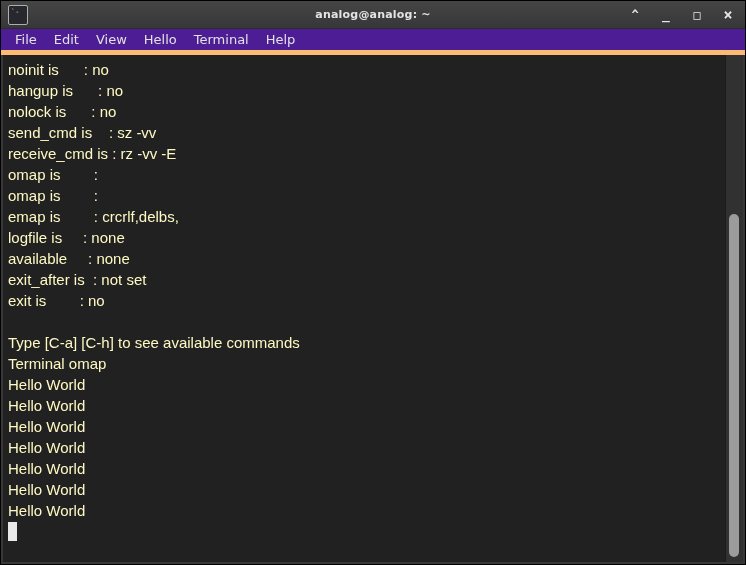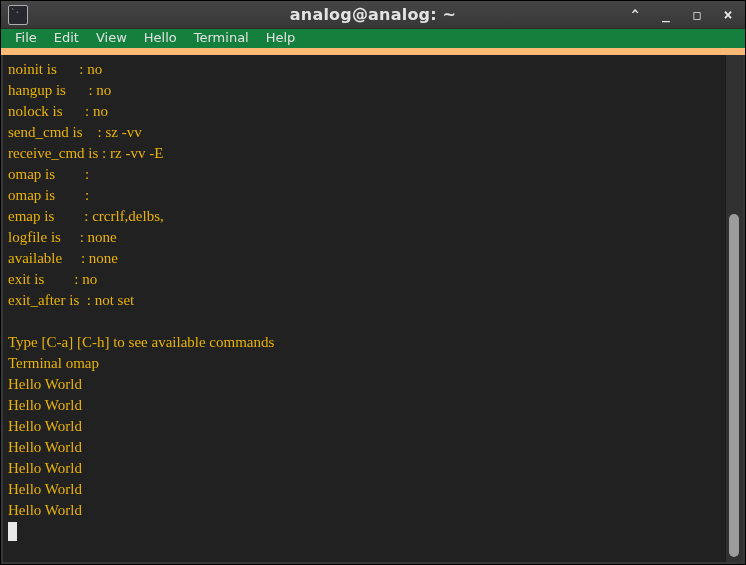--- a/index.html
+++ b/index.html
@@ -30,66 +30,66 @@
     border: 1px solid #aeaeae;
     border-radius: 2px;
     color: #cfcfcf;
     font-family: "DejaVu Sans Mono", monospace;
     font-size: 7px; line-height: 8px;
     padding: 2px 0 0 2px;
   }
   .title-text {
     position: absolute; left: 0; right: 0; top: 0; bottom: 0;
     display: flex; align-items: center; justify-content: center;
-    color: #e3e3e3; font-size: 16px; font-weight: bold;
+    color: #e3e3e3; font-size: 11px; font-weight: bold;
     letter-spacing: 0.2px;
   }
   .win-controls {
     position: absolute; right: 10px; top: 0; height: 28px;
     display: flex; align-items: center; gap: 17px;
     color: #e6e6e6;
   }
   .win-btn {
     width: 14px; text-align: center; cursor: default;
     font-weight: bold; font-size: 13px; line-height: 28px;
     font-family: "DejaVu Sans Mono", monospace;
   }
   .win-btn.shade   { font-size: 12px; }
   .win-btn.minimize{ font-size: 13px; }
   .win-btn.maximize{ font-size: 12px; }
   .win-btn.close   { font-size: 15px; }
   
   .menubar {
     height: 26px; flex: 0 0 26px;
-    background: #15803d;
+    background: #4c1d95;
     display: flex; align-items: flex-end;
     padding-left: 6px;
-    border-bottom: 7px solid #fdba74;
+    border-bottom: 5px solid #fdba74;
   }
   .menu-item {
     color: #e2e2e2; font-size: 13px;
     padding: 3px 8px; margin-right: 1px;
     cursor: default;
   }
   
   .content {
     flex: 1 1 auto;
     display: flex; flex-direction: row;
     padding: 0 2px 2px 2px;
     background: #383838;
     min-height: 0;
   }
   .terminal {
     flex: 1 1 auto;
     background: #212121;
     padding: 4px 4px 0 5px;
     overflow: hidden;
-    font-family: Liberation Serif, serif;
+    font-family: Liberation Sans, sans-serif;
     font-size: 15px; line-height: 21px;
-    color: #eab308;
+    color: #fef9c3;
   }
   .term-line {
     height: 21px;
     white-space: pre;
     overflow: hidden;
   }
   .term-cursor {
     width: 9px; height: 19px; margin-top: 1px;
     background: #e9e9e9;
   }
@@ -138,22 +138,22 @@
           <div class="term-line">noinit is      : no</div>
           <div class="term-line">hangup is      : no</div>
           <div class="term-line">nolock is      : no</div>
           <div class="term-line">send_cmd is    : sz -vv</div>
           <div class="term-line">receive_cmd is : rz -vv -E</div>
           <div class="term-line">omap is        : </div>
           <div class="term-line">omap is        : </div>
           <div class="term-line">emap is        : crcrlf,delbs,</div>
           <div class="term-line">logfile is     : none</div>
           <div class="term-line">available     : none</div>
+          <div class="term-line">exit_after is  : not set</div>
           <div class="term-line">exit is        : no</div>
-          <div class="term-line">exit_after is  : not set</div>
           <div class="term-line"></div>
           <div class="term-line">Type [C-a] [C-h] to see available commands</div>
           <div class="term-line">Terminal omap</div>
           <div class="term-line">Hello World</div>
           <div class="term-line">Hello World</div>
           <div class="term-line">Hello World</div>
           <div class="term-line">Hello World</div>
           <div class="term-line">Hello World</div>
           <div class="term-line">Hello World</div>
           <div class="term-line">Hello World</div>

